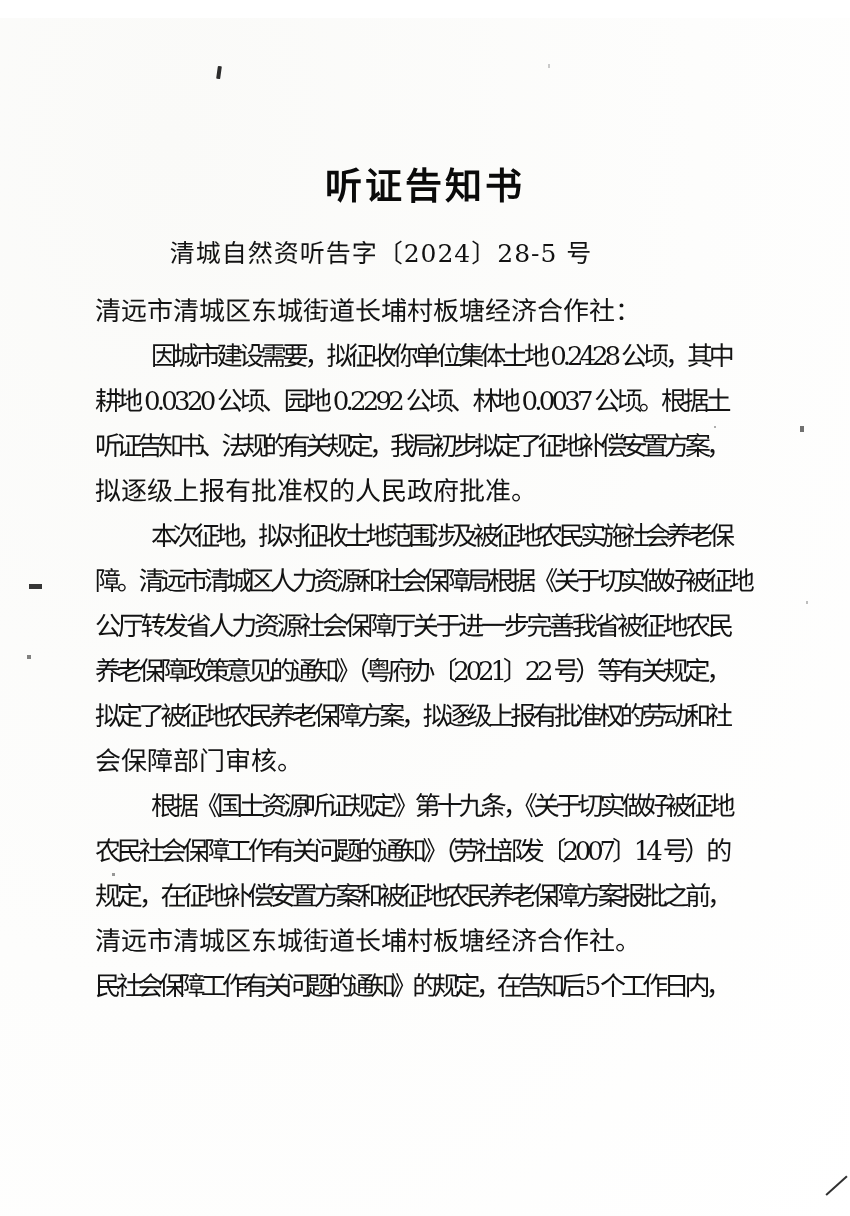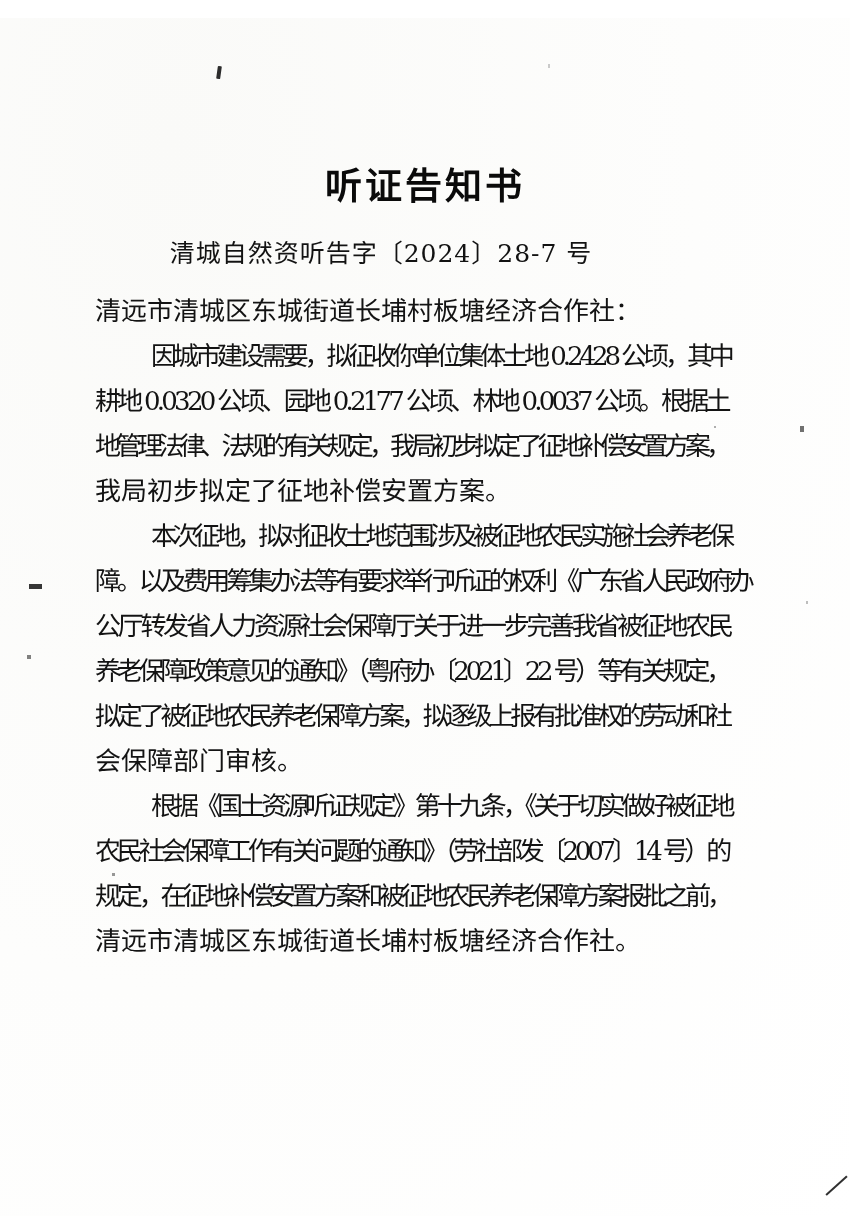--- a/index.html
+++ b/index.html
@@ -187,47 +187,47 @@
   <div class="artifact artifact-right-speck2"></div>
   <div class="artifact artifact-left-dash"></div>
   <div class="artifact artifact-faint-b"></div>
   <div class="artifact artifact-left-dot"></div>
   <div class="artifact artifact-mid-dot2"></div>
   <div class="artifact artifact-mid-dot"></div>
   <div class="artifact artifact-diag"></div>
 
   <div class="doc-title">听证告知书</div>
 
-  <div class="doc-number">清城自然资听告字〔2024〕28-7 号</div>
+  <div class="doc-number">清城自然资听告字〔2024〕28-5 号</div>
 
   <div class="body-block">
 
     <div class="line">清远市清城区东城街道长埔村板塘经济合作社：</div>
 
     <div>
       <div class="line justify indent">
         <span style="letter-spacing: -4.055px;">因城市建设需要，拟征收你单位集体土地 0.2428 公顷，其中</span>
       </div>
       <div class="line justify">
-        <span style="letter-spacing: -3.754px;">耕地 0.0320 公顷、园地 0.2177 公顷、林地 0.0037 公顷。根据土</span>
-      </div>
-      <div class="line justify">
-        <span style="letter-spacing: -4.931px;">地管理法律、法规的有关规定，我局初步拟定了征地补偿安置方案，</span>
+        <span style="letter-spacing: -3.754px;">耕地 0.0320 公顷、园地 0.2292 公顷、林地 0.0037 公顷。根据土</span>
+      </div>
+      <div class="line justify">
+        <span style="letter-spacing: -4.931px;">听证告知书、法规的有关规定，我局初步拟定了征地补偿安置方案，</span>
       </div>
       <div class="line">
-        <span>我局初步拟定了征地补偿安置方案。</span>
+        <span>拟逐级上报有批准权的人民政府批准。</span>
       </div>
     </div>
 
     <div>
       <div class="line justify indent">
         <span style="letter-spacing: -4.538px;">本次征地，拟对征收土地范围涉及被征地农民实施社会养老保</span>
       </div>
       <div class="line justify">
-        <span style="letter-spacing: -4.143px;">障。以及费用筹集办法等有要求举行听证的权利《广东省人民政府办</span>
+        <span style="letter-spacing: -4.143px;">障。清远市清城区人力资源和社会保障局根据《关于切实做好被征地</span>
       </div>
       <div class="line justify">
         <span style="letter-spacing: -3.296px;">公厅转发省人力资源社会保障厅关于进一步完善我省被征地农民</span>
       </div>
       <div class="line justify">
         <span style="letter-spacing: -4.161px;">养老保障政策意见的通知》（粤府办〔2021〕22 号）等有关规定，</span>
       </div>
       <div class="line justify">
         <span style="letter-spacing: -4.143px;">拟定了被征地农民养老保障方案，拟逐级上报有批准权的劳动和社</span>
       </div>
@@ -245,16 +245,19 @@
       </div>
       <div class="line justify">
         <span style="letter-spacing: -4.143px;">规定，在征地补偿安置方案和被征地农民养老保障方案报批之前，</span>
       </div>
       <div class="line">
         <span>清远市清城区东城街道长埔村板塘经济合作社。</span>
       </div>
     </div>
 
     <div>
+      <div class="line justify">
+        <span style="letter-spacing: -4.85px;">民社会保障工作有关问题的通知》的规定，在告知后 5 个工作日内，</span>
+      </div>
     </div>
 
   </div>
 </div>
 
 </body></html>

